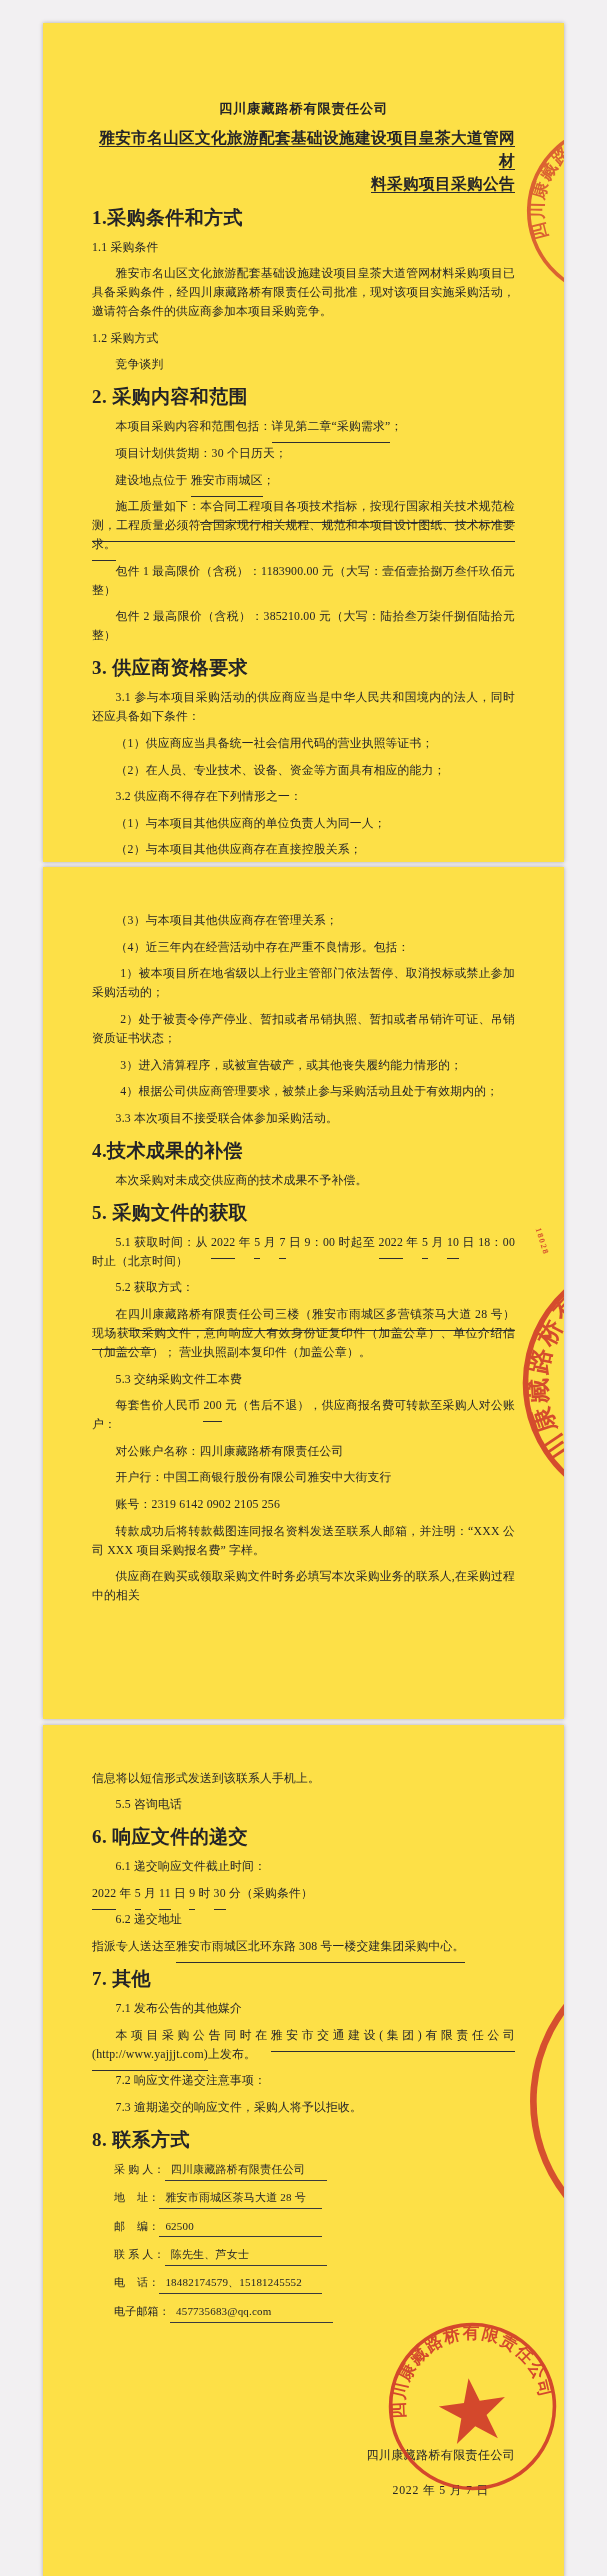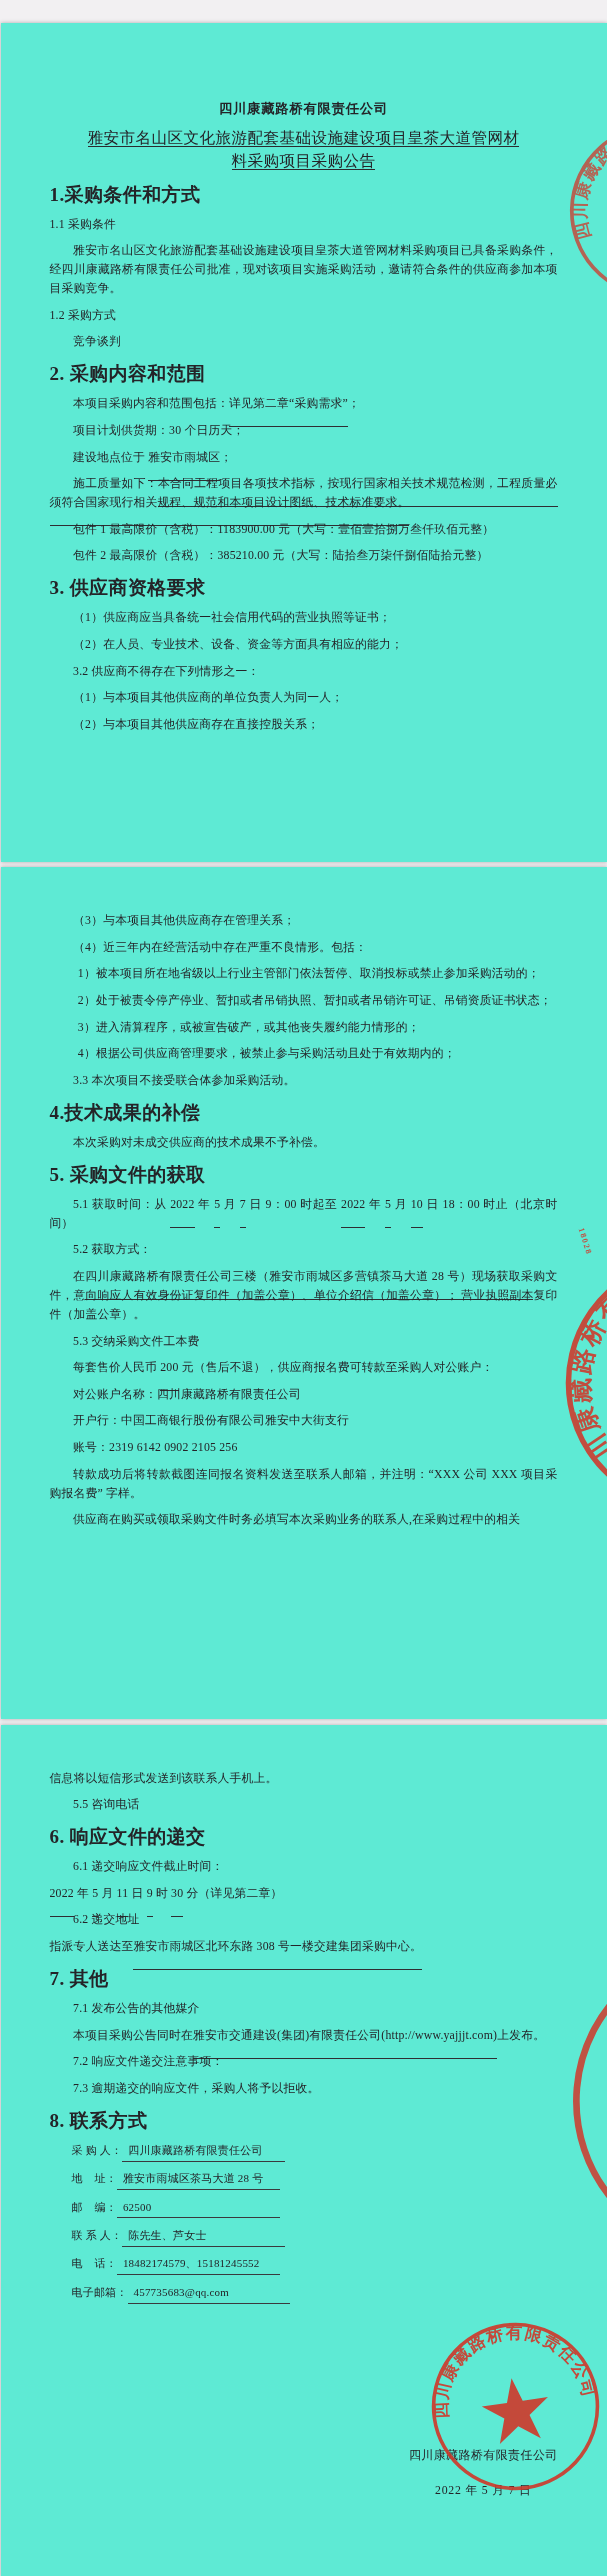--- a/index.html
+++ b/index.html
@@ -5,23 +5,23 @@
   html,body{margin:0;padding:0;}
   body{
     width:607px;
     background:#f2f0f2;
     font-family:"Liberation Serif","DejaVu Serif",serif;
     color:#242428;
   }
   .canvas{width:607px;padding:23px 0 0 0;}
   .page{
     position:relative;
-    width:606px;
+    width:521px;
     margin:0 auto 5.3px auto;
-    background:#5eead4;
+    background:#fde047;
     overflow:hidden;
     box-shadow:0 0 3.8px rgba(60,55,60,.38);
   }
   #page1{height:839px;}
   #page2{height:852px;}
   #page3{height:853px;margin-bottom:0;}
   .content{position:relative;padding:0 49px;}
   .line{
     margin:7.6px 0;
     line-height:19px;
@@ -43,29 +43,29 @@
   .company-title{
     margin:76px 0 0 0;
     text-align:center;
     font-weight:700;
     font-size:13.3px;
     line-height:19px;
     letter-spacing:0.8px;
   }
   .doc-title{
     margin:7.6px 0 0 0;
-    text-align:center;
-    font-weight:400;
+    text-align:right;
+    font-weight:700;
     font-size:15.6px;
     line-height:23px;
     letter-spacing:0.4px;
   }
   .doc-title .tl{border-bottom:1.5px solid #2b2b2e;padding-bottom:0.8px;}
   .first-line{margin-top:44px;}
-  .u{border-bottom:1.1px solid #2e2e32;padding-bottom:16px;}
+  .u{border-bottom:1.1px solid #2e2e32;padding-bottom:9px;}
   
   .contact-row{margin:7.6px 0 7.6px 2em;line-height:19px;font-size:11px;letter-spacing:0.2px;}
   .contact-row .lab{display:inline-block;white-space:pre;}
   .contact-row .val{
     display:inline-block;
     border-bottom:1.1px solid #3a3a3e;
     padding:0 4.6px 0.8px 6px;
     min-width:152px;
   }
   .val-address{min-width:178px;}
@@ -129,20 +129,21 @@
 
       <div class="line h">2. 采购内容和范围</div>
       <div class="line indent"><span>本项目采购内容和范围包括：</span><span class="u">详见第二章“采购需求”</span><span>；</span></div>
       <div class="line indent">项目计划供货期：30 个日历天；</div>
       <div class="line indent"><span>建设地点位于 </span><span class="u">雅安市雨城区</span><span>；</span></div>
       <div class="line indent"><span>施工质量如下：</span><span class="u">本合同工程项目各项技术指标，按现行国家相关技术规范检测，工程质量必须符合国家现行相关规程、规范和本项目设计图纸、技术标准要求。</span></div>
       <div class="line indent">包件 1 最高限价（含税）：1183900.00 元（大写：壹佰壹拾捌万叁仟玖佰元整）</div>
       <div class="line indent">包件 2 最高限价（含税）：385210.00 元（大写：陆拾叁万柒仟捌佰陆拾元整）</div>
 
       <div class="line h">3.  供应商资格要求</div>
+      <div class="line indent">3.1 参与本项目采购活动的供应商应当是中华人民共和国境内的法人，同时还应具备如下条件：</div>
       <div class="line indent">（1）供应商应当具备统一社会信用代码的营业执照等证书；</div>
       <div class="line indent">（2）在人员、专业技术、设备、资金等方面具有相应的能力；</div>
       <div class="line indent">3.2 供应商不得存在下列情形之一：</div>
       <div class="line indent">（1）与本项目其他供应商的单位负责人为同一人；</div>
       <div class="line indent">（2）与本项目其他供应商存在直接控股关系；</div>
     </div>
 
     <div class="stamp stamp-edge-1">
       <svg viewBox="0 0 220 220" width="182" height="182">
         <defs>
@@ -194,21 +195,21 @@
     </div>
   </section>
 
   <section class="page" id="page3">
     <div class="content">
       <div class="line first-line">信息将以短信形式发送到该联系人手机上。</div>
       <div class="line indent">5.5 咨询电话</div>
 
       <div class="line h">6. 响应文件的递交</div>
       <div class="line indent">6.1 递交响应文件截止时间：</div>
-      <div class="line"><span class="u">2022</span><span> 年 </span><span class="u">5</span><span> 月 </span><span class="u">11</span><span> 日 </span><span class="u">9</span><span> 时 </span><span class="u">30</span><span> 分（详见第二章）</span></div>
+      <div class="line"><span class="u">2022</span><span> 年 </span><span class="u">5</span><span> 月 </span><span class="u">11</span><span> 日 </span><span class="u">9</span><span> 时 </span><span class="u">30</span><span> 分（采购条件）</span></div>
       <div class="line indent">6.2 递交地址</div>
       <div class="line"><span>指派专人送达至</span><span class="u">雅安市雨城区北环东路 308 号一楼交建集团采购中心。</span></div>
 
       <div class="line h">7. 其他</div>
       <div class="line indent">7.1 发布公告的其他媒介</div>
       <div class="line indent"><span>本项目采购公告同时在</span><span class="u">雅安市交通建设(集团)有限责任公司(http://www.yajjjt.com)</span><span>上发布。</span></div>
       <div class="line indent">7.2 响应文件递交注意事项：</div>
       <div class="line indent">7.3 逾期递交的响应文件，采购人将予以拒收。</div>
 
       <div class="line h">8. 联系方式</div>

